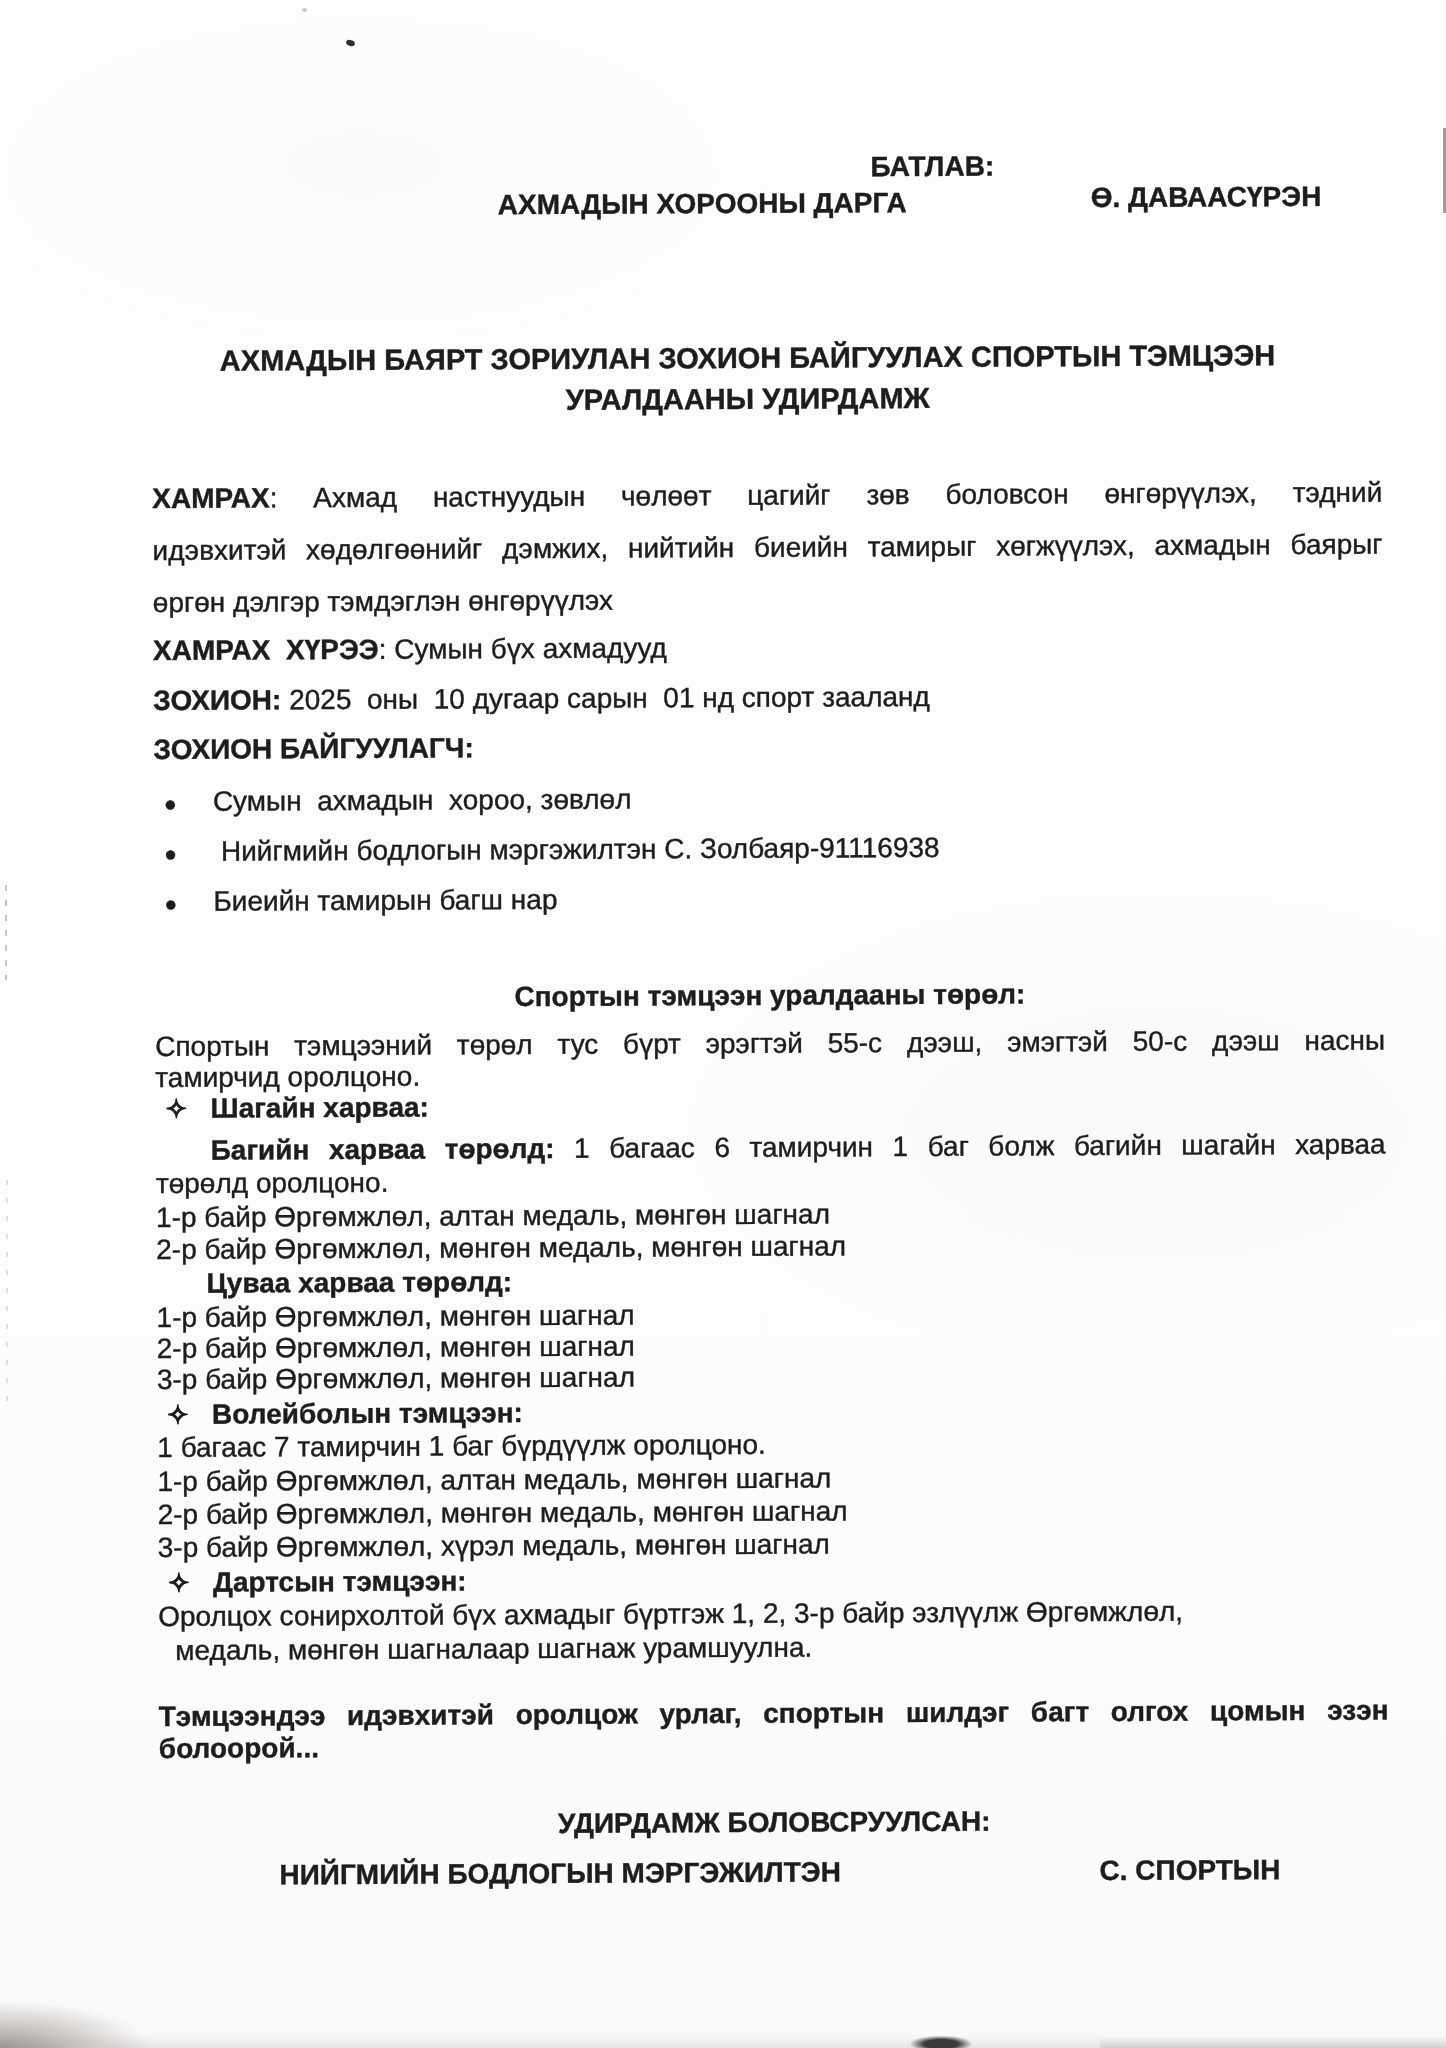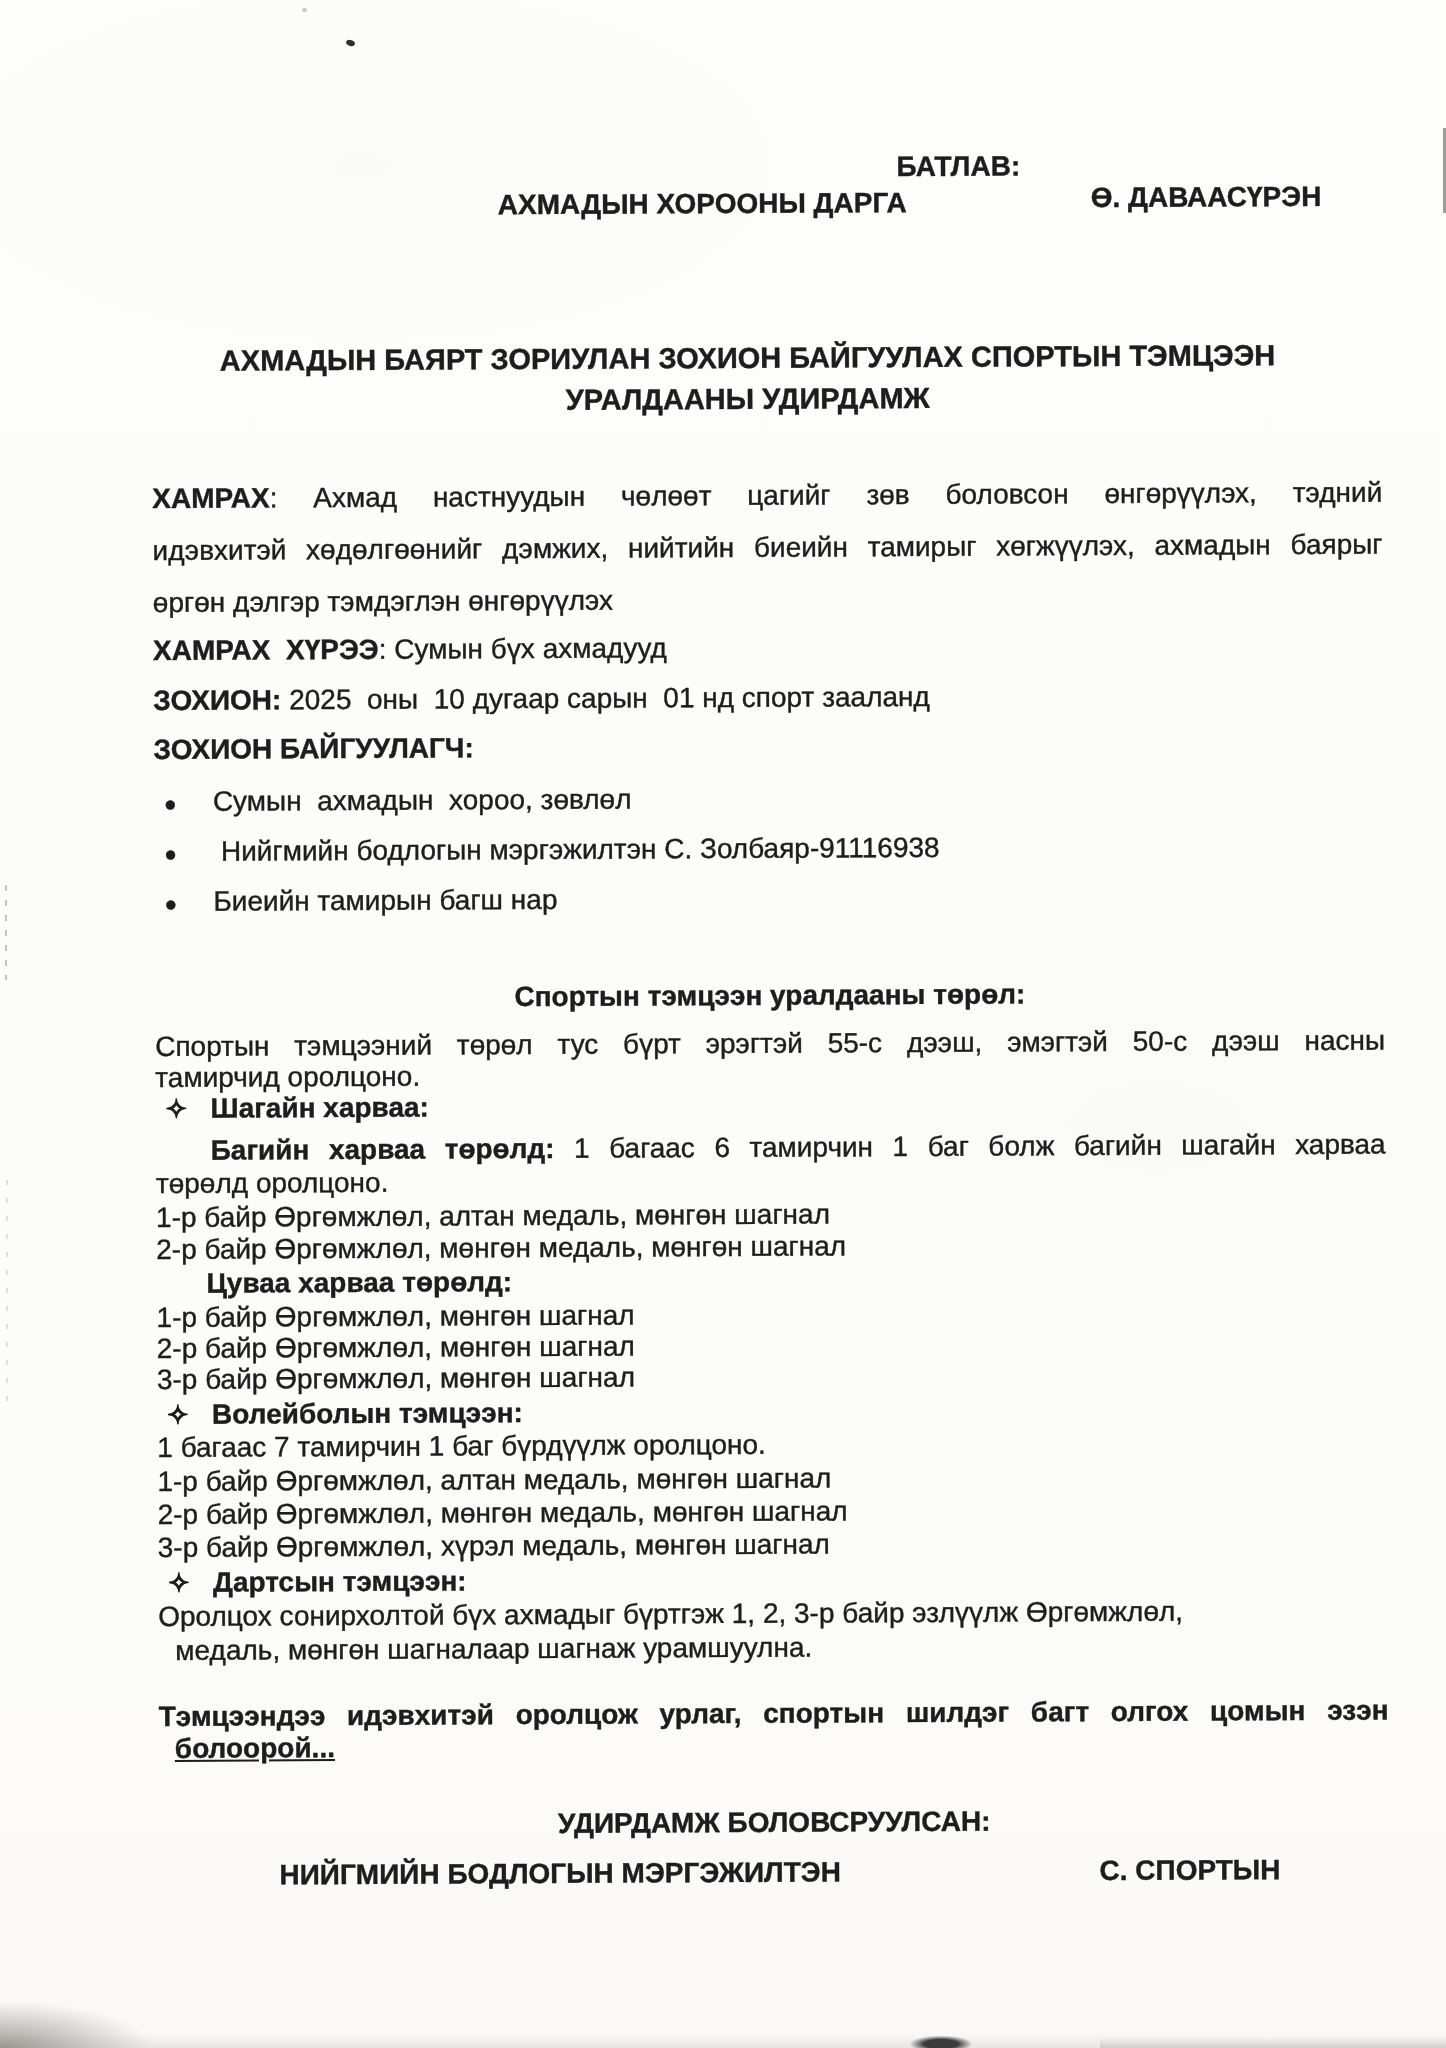--- a/index.html
+++ b/index.html
@@ -19,21 +19,21 @@
   .content{
     position:absolute;left:155px;top:0;width:1230px;height:2048px;
     transform:rotate(-0.3deg);transform-origin:760px 1020px;
     -webkit-text-stroke:0.4px currentColor;
   }
   .ln{position:absolute;font-size:28px;line-height:34px;white-space:pre;}
   .b{font-weight:bold;}
   .just{white-space:normal;text-align:justify;text-align-last:justify;width:1230px;}
   .center{width:1230px;text-align:center;white-space:normal;}
 
-  .batlav{top:150px;left:746px;}
+  .batlav{top:150px;left:720px;}
   .chair-title{top:186px;left:347px;}
   .chair-name{top:182px;left:940px;}
 
   .title-1{top:340px;padding-right:38px;box-sizing:border-box;font-size:29px;}
   .title-2{top:381px;padding-right:38px;box-sizing:border-box;font-size:29px;}
 
   .p1{top:478px;}
   .p2{top:530px;}
   .p3{top:582px;left:0;}
   .scope{top:630px;left:0;}
@@ -56,21 +56,21 @@
   .ta1{top:1197px;left:0;} .ta2{top:1229px;left:0;}
   .cuvaa{top:1263px;left:50px;}
   .ra1{top:1297px;left:0;} .ra2{top:1328px;left:0;} .ra3{top:1359px;left:0;}
   .voll-h{top:1394px;}
   .voll-i{top:1427px;left:0;}
   .va1{top:1461px;left:0;} .va2{top:1494px;left:0;} .va3{top:1527px;left:0;}
   .darts-h{top:1562px;}
   .darts1{top:1596px;left:0;}
   .darts2{top:1630px;left:17px;}
   .close1{top:1696px;}
-  .close2{top:1728px;left:16px;text-decoration:underline;}
+  .close2{top:1728px;left:0;}
   .udir{top:1805px;}
   .f-role{top:1855px;left:120px;}
   .f-name{top:1855px;left:940px;}
 
   
   .speck-top{position:absolute;left:346px;top:40px;width:9px;height:6px;background:#2e2e2e;border-radius:50%;transform:rotate(20deg);}
   .speck-faint{position:absolute;left:302px;top:8px;width:5px;height:4px;background:#c9c7c4;border-radius:50%;}
   .edge-right{position:absolute;right:0;top:128px;width:3px;height:85px;background:rgba(40,40,40,0.45);}
   .edge-left-a{position:absolute;left:5px;top:885px;width:2px;height:95px;background:repeating-linear-gradient(180deg,rgba(90,90,90,0.35) 0 6px,transparent 6px 15px);}
   .edge-left-b{position:absolute;left:6px;top:1180px;width:2px;height:230px;background:repeating-linear-gradient(180deg,rgba(120,120,120,0.22) 0 5px,transparent 5px 18px);}

